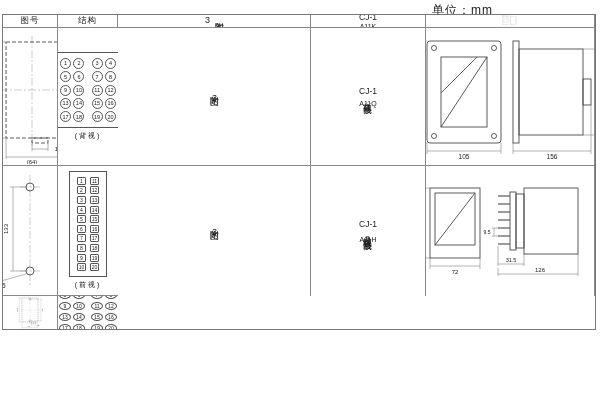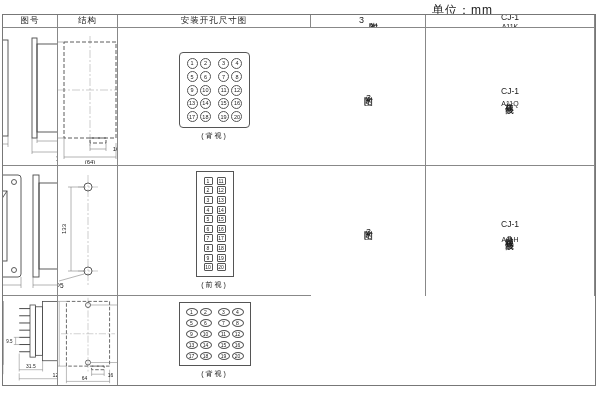--- a/index.html
+++ b/index.html
@@ -1,20 +1,20 @@
 <!DOCTYPE html>
 <html><head>
 <meta charset="utf-8">
 <style>
   *{margin:0;padding:0;box-sizing:border-box}
   html,body{background:#ededed}
   body{font-family:"Liberation Sans","DejaVu Sans",sans-serif;color:#1a1a1a}
   .page{width:600px;height:400px;background:#fff;position:relative;margin:0 auto;overflow:hidden}
   .unit{position:absolute;top:2px;right:107px;font-size:12px;letter-spacing:1px}
-  .tbl{position:absolute;left:2px;top:14px;width:594px;height:372px;border:1px solid #777;
+  .tbl{position:absolute;left:2px;top:14px;width:594px;height:316px;border:1px solid #777;
        display:grid;grid-template-columns:55px 60px 193px 115px 1fr;grid-template-rows:13px 138px 130px auto;background:#fff}
   .cell{border-right:1px solid #888;border-bottom:1px solid #888;display:flex;flex-direction:column;
         align-items:center;justify-content:center;position:relative;overflow:hidden}
   .cell.clast{border-right:none}
   .cell.rlast{border-bottom:none}
   .hdr{font-size:8.5px;letter-spacing:1px;flex-direction:row;white-space:nowrap}
   .fig-label{writing-mode:vertical-rl;text-orientation:upright;font-size:9px;letter-spacing:2px}
   .struct{gap:0}
   .model{font-size:8.5px}
   .mount{writing-mode:vertical-rl;text-orientation:upright;font-size:8.5px;letter-spacing:1px}
@@ -39,21 +39,20 @@
 </head>
 <body>
 
 <div class="page">
   <div class="unit">单位：mm</div>
 
   <div class="tbl">
 
     <div class="cell hdr">图号</div>
     <div class="cell hdr">结构</div>
-    <div class="cell hdr">安装开孔尺寸图</div>
 
     <div class="cell">
       <div class="fig-label">附图3</div>
     </div>
     <div class="cell struct">
       <div class="model">CJ-1</div>
       <div class="mount">嵌入式后接线</div>
       <div class="code">A11K</div>
     </div>
 

